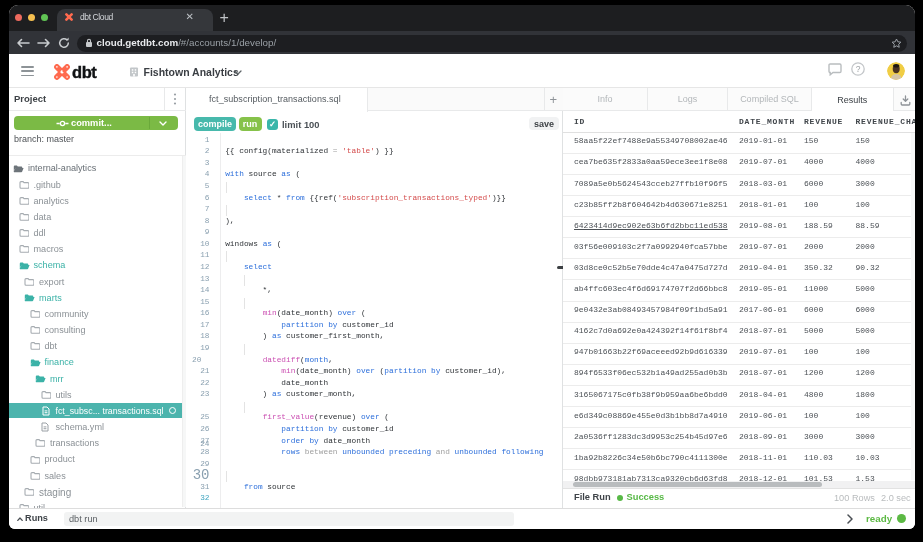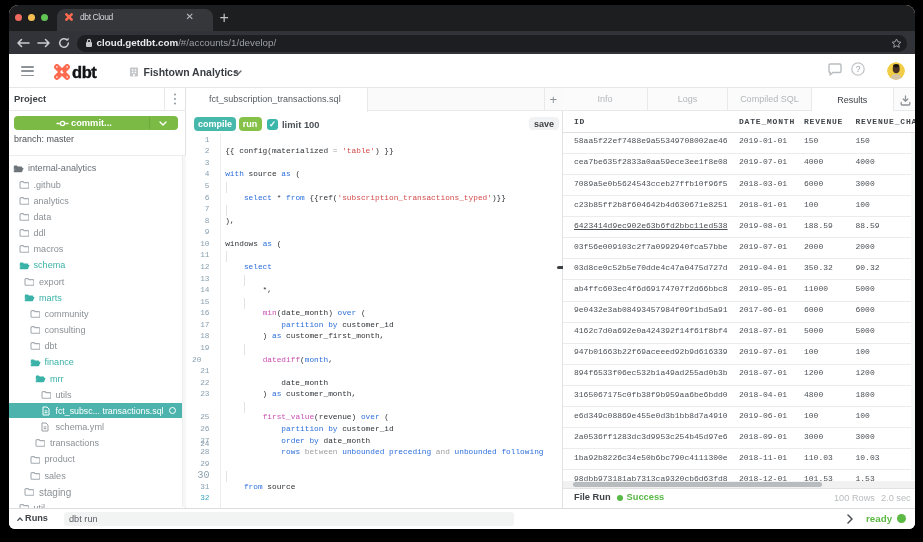--- a/index.html
+++ b/index.html
@@ -326,34 +326,35 @@
     <div style="position:absolute;left:183px;top:349.53px;width:17.5px;height:11.57px;text-align:left;font-family:'Liberation Mono',monospace;font-size:7.8px;line-height:11.57px;color:#8aa0b0;">20</div>
     <div style="position:absolute;left:183px;top:361.1px;width:17.5px;height:11.57px;text-align:right;font-family:'Liberation Mono',monospace;font-size:7.8px;line-height:11.57px;color:#8aa0b0;">21</div>
     <div style="position:absolute;left:183px;top:372.67px;width:17.5px;height:11.57px;text-align:right;font-family:'Liberation Mono',monospace;font-size:7.8px;line-height:11.57px;color:#8aa0b0;">22</div>
     <div style="position:absolute;left:183px;top:384.24px;width:17.5px;height:11.57px;text-align:right;font-family:'Liberation Mono',monospace;font-size:7.8px;line-height:11.57px;color:#8aa0b0;">23</div>
     <div style="position:absolute;left:183px;top:395.81px;width:17.5px;height:11.57px;text-align:right;font-family:'Liberation Mono',monospace;font-size:7.8px;line-height:11.57px;color:#8aa0b0;margin-top:38px;">24</div>
     <div style="position:absolute;left:183px;top:407.38px;width:17.5px;height:11.57px;text-align:right;font-family:'Liberation Mono',monospace;font-size:7.8px;line-height:11.57px;color:#8aa0b0;">25</div>
     <div style="position:absolute;left:183px;top:418.95px;width:17.5px;height:11.57px;text-align:right;font-family:'Liberation Mono',monospace;font-size:7.8px;line-height:11.57px;color:#8aa0b0;">26</div>
     <div style="position:absolute;left:183px;top:430.52px;width:17.5px;height:11.57px;text-align:right;font-family:'Liberation Mono',monospace;font-size:7.8px;line-height:11.57px;color:#8aa0b0;">27</div>
     <div style="position:absolute;left:183px;top:442.09px;width:17.5px;height:11.57px;text-align:right;font-family:'Liberation Mono',monospace;font-size:7.8px;line-height:11.57px;color:#8aa0b0;">28</div>
     <div style="position:absolute;left:183px;top:453.66px;width:17.5px;height:11.57px;text-align:right;font-family:'Liberation Mono',monospace;font-size:7.8px;line-height:11.57px;color:#8aa0b0;">29</div>
-    <div style="position:absolute;left:183px;top:465.23px;width:17.5px;height:11.57px;text-align:right;font-family:'Liberation Mono',monospace;font-size:10px;line-height:11.57px;color:#8aa0b0;">30</div>
+    <div style="position:absolute;left:183px;top:465.23px;width:17.5px;height:11.57px;text-align:right;font-family:'Liberation Mono',monospace;font-size:14px;line-height:11.57px;color:#8aa0b0;">30</div>
     <div style="position:absolute;left:183px;top:476.8px;width:17.5px;height:11.57px;text-align:right;font-family:'Liberation Mono',monospace;font-size:7.8px;line-height:11.57px;color:#8aa0b0;">31</div>
     <div style="position:absolute;left:183px;top:488.37px;width:17.5px;height:11.57px;text-align:right;font-family:'Liberation Mono',monospace;font-size:7.8px;line-height:11.57px;color:#3fa5c0;">32</div>
 <span class="tl mono" style="left:216.2px;top:141.27px;font-size:7.8px;line-height:11.57px;color:#2f3337;">{{ config(materialized <span style="color:#9e9e9e;">=</span> <span style="color:#d44c4c;">'table'</span>) }}</span>
 <span class="tl mono" style="left:216.2px;top:164.41px;font-size:7.8px;line-height:11.57px;color:#2f3337;"><span style="color:#2d6fdb;">with</span> source <span style="color:#2d6fdb;">as</span> (</span>
 <span class="tl mono" style="left:216.2px;top:187.55px;font-size:7.8px;line-height:11.57px;color:#2f3337;">&nbsp;&nbsp;&nbsp;&nbsp;<span style="color:#2d6fdb;">select</span> * <span style="color:#2d6fdb;">from</span> {{ref(<span style="color:#d44c4c;">'subscription_transactions_typed'</span>)}}</span>
 <span class="tl mono" style="left:216.2px;top:210.69px;font-size:7.8px;line-height:11.57px;color:#2f3337;">),</span>
 <span class="tl mono" style="left:216.2px;top:233.83px;font-size:7.8px;line-height:11.57px;color:#2f3337;">windows <span style="color:#2d6fdb;">as</span> (</span>
 <span class="tl mono" style="left:216.2px;top:256.97px;font-size:7.8px;line-height:11.57px;color:#2f3337;">&nbsp;&nbsp;&nbsp;&nbsp;<span style="color:#2d6fdb;">select</span></span>
 <span class="tl mono" style="left:216.2px;top:280.11px;font-size:7.8px;line-height:11.57px;color:#2f3337;">&nbsp;&nbsp;&nbsp;&nbsp;&nbsp;&nbsp;&nbsp;&nbsp;*,</span>
 <span class="tl mono" style="left:216.2px;top:303.25px;font-size:7.8px;line-height:11.57px;color:#2f3337;">&nbsp;&nbsp;&nbsp;&nbsp;&nbsp;&nbsp;&nbsp;&nbsp;<span style="color:#cb4fb2;">min</span>(date_month) <span style="color:#2d6fdb;">over</span> (</span>
 <span class="tl mono" style="left:216.2px;top:314.82px;font-size:7.8px;line-height:11.57px;color:#2f3337;">&nbsp;&nbsp;&nbsp;&nbsp;&nbsp;&nbsp;&nbsp;&nbsp;&nbsp;&nbsp;&nbsp;&nbsp;<span style="color:#2d6fdb;">partition</span> <span style="color:#2d6fdb;">by</span> customer_id</span>
 <span class="tl mono" style="left:216.2px;top:326.39px;font-size:7.8px;line-height:11.57px;color:#2f3337;">&nbsp;&nbsp;&nbsp;&nbsp;&nbsp;&nbsp;&nbsp;&nbsp;) <span style="color:#2d6fdb;">as</span> customer_first_month,</span>
 <span class="tl mono" style="left:216.2px;top:349.53px;font-size:7.8px;line-height:11.57px;color:#2f3337;">&nbsp;&nbsp;&nbsp;&nbsp;&nbsp;&nbsp;&nbsp;&nbsp;<span style="color:#cb4fb2;">datediff</span>(<span style="color:#2d6fdb;">month</span>,</span>
+<span class="tl mono" style="left:216.2px;top:361.1px;font-size:7.8px;line-height:11.57px;color:#2f3337;">&nbsp;&nbsp;&nbsp;&nbsp;&nbsp;&nbsp;&nbsp;&nbsp;&nbsp;&nbsp;&nbsp;&nbsp;<span style="color:#cb4fb2;">min</span>(date_month) <span style="color:#2d6fdb;">over</span> (<span style="color:#2d6fdb;">partition</span> <span style="color:#2d6fdb;">by</span> customer_id),</span>
 <span class="tl mono" style="left:216.2px;top:372.67px;font-size:7.8px;line-height:11.57px;color:#2f3337;">&nbsp;&nbsp;&nbsp;&nbsp;&nbsp;&nbsp;&nbsp;&nbsp;&nbsp;&nbsp;&nbsp;&nbsp;date_month</span>
 <span class="tl mono" style="left:216.2px;top:384.24px;font-size:7.8px;line-height:11.57px;color:#2f3337;">&nbsp;&nbsp;&nbsp;&nbsp;&nbsp;&nbsp;&nbsp;&nbsp;) <span style="color:#2d6fdb;">as</span> customer_month,</span>
 <span class="tl mono" style="left:216.2px;top:407.38px;font-size:7.8px;line-height:11.57px;color:#2f3337;">&nbsp;&nbsp;&nbsp;&nbsp;&nbsp;&nbsp;&nbsp;&nbsp;<span style="color:#cb4fb2;">first_value</span>(revenue) <span style="color:#2d6fdb;">over</span> (</span>
 <span class="tl mono" style="left:216.2px;top:418.95px;font-size:7.8px;line-height:11.57px;color:#2f3337;">&nbsp;&nbsp;&nbsp;&nbsp;&nbsp;&nbsp;&nbsp;&nbsp;&nbsp;&nbsp;&nbsp;&nbsp;<span style="color:#2d6fdb;">partition</span> <span style="color:#2d6fdb;">by</span> customer_id</span>
 <span class="tl mono" style="left:216.2px;top:430.52px;font-size:7.8px;line-height:11.57px;color:#2f3337;">&nbsp;&nbsp;&nbsp;&nbsp;&nbsp;&nbsp;&nbsp;&nbsp;&nbsp;&nbsp;&nbsp;&nbsp;<span style="color:#2d6fdb;">order</span> <span style="color:#2d6fdb;">by</span> date_month</span>
 <span class="tl mono" style="left:216.2px;top:442.09px;font-size:7.8px;line-height:11.57px;color:#2f3337;">&nbsp;&nbsp;&nbsp;&nbsp;&nbsp;&nbsp;&nbsp;&nbsp;&nbsp;&nbsp;&nbsp;&nbsp;<span style="color:#2d6fdb;">rows</span> <span style="color:#9e9e9e;">between</span> <span style="color:#2d6fdb;">unbounded</span> <span style="color:#2d6fdb;">preceding</span> <span style="color:#9e9e9e;">and</span> <span style="color:#2d6fdb;">unbounded</span> <span style="color:#2d6fdb;">following</span></span>
 <span class="tl mono" style="left:216.2px;top:476.8px;font-size:7.8px;line-height:11.57px;color:#2f3337;">&nbsp;&nbsp;&nbsp;&nbsp;<span style="color:#2d6fdb;">from</span> source</span>
 <div style="position:absolute;left:217px;top:176.98px;width:1px;height:11px;background:#e3e3e3;"></div>
 <div style="position:absolute;left:217px;top:200.12px;width:1px;height:11px;background:#e3e3e3;"></div>
 <div style="position:absolute;left:217px;top:246.4px;width:1px;height:11px;background:#e3e3e3;"></div>

